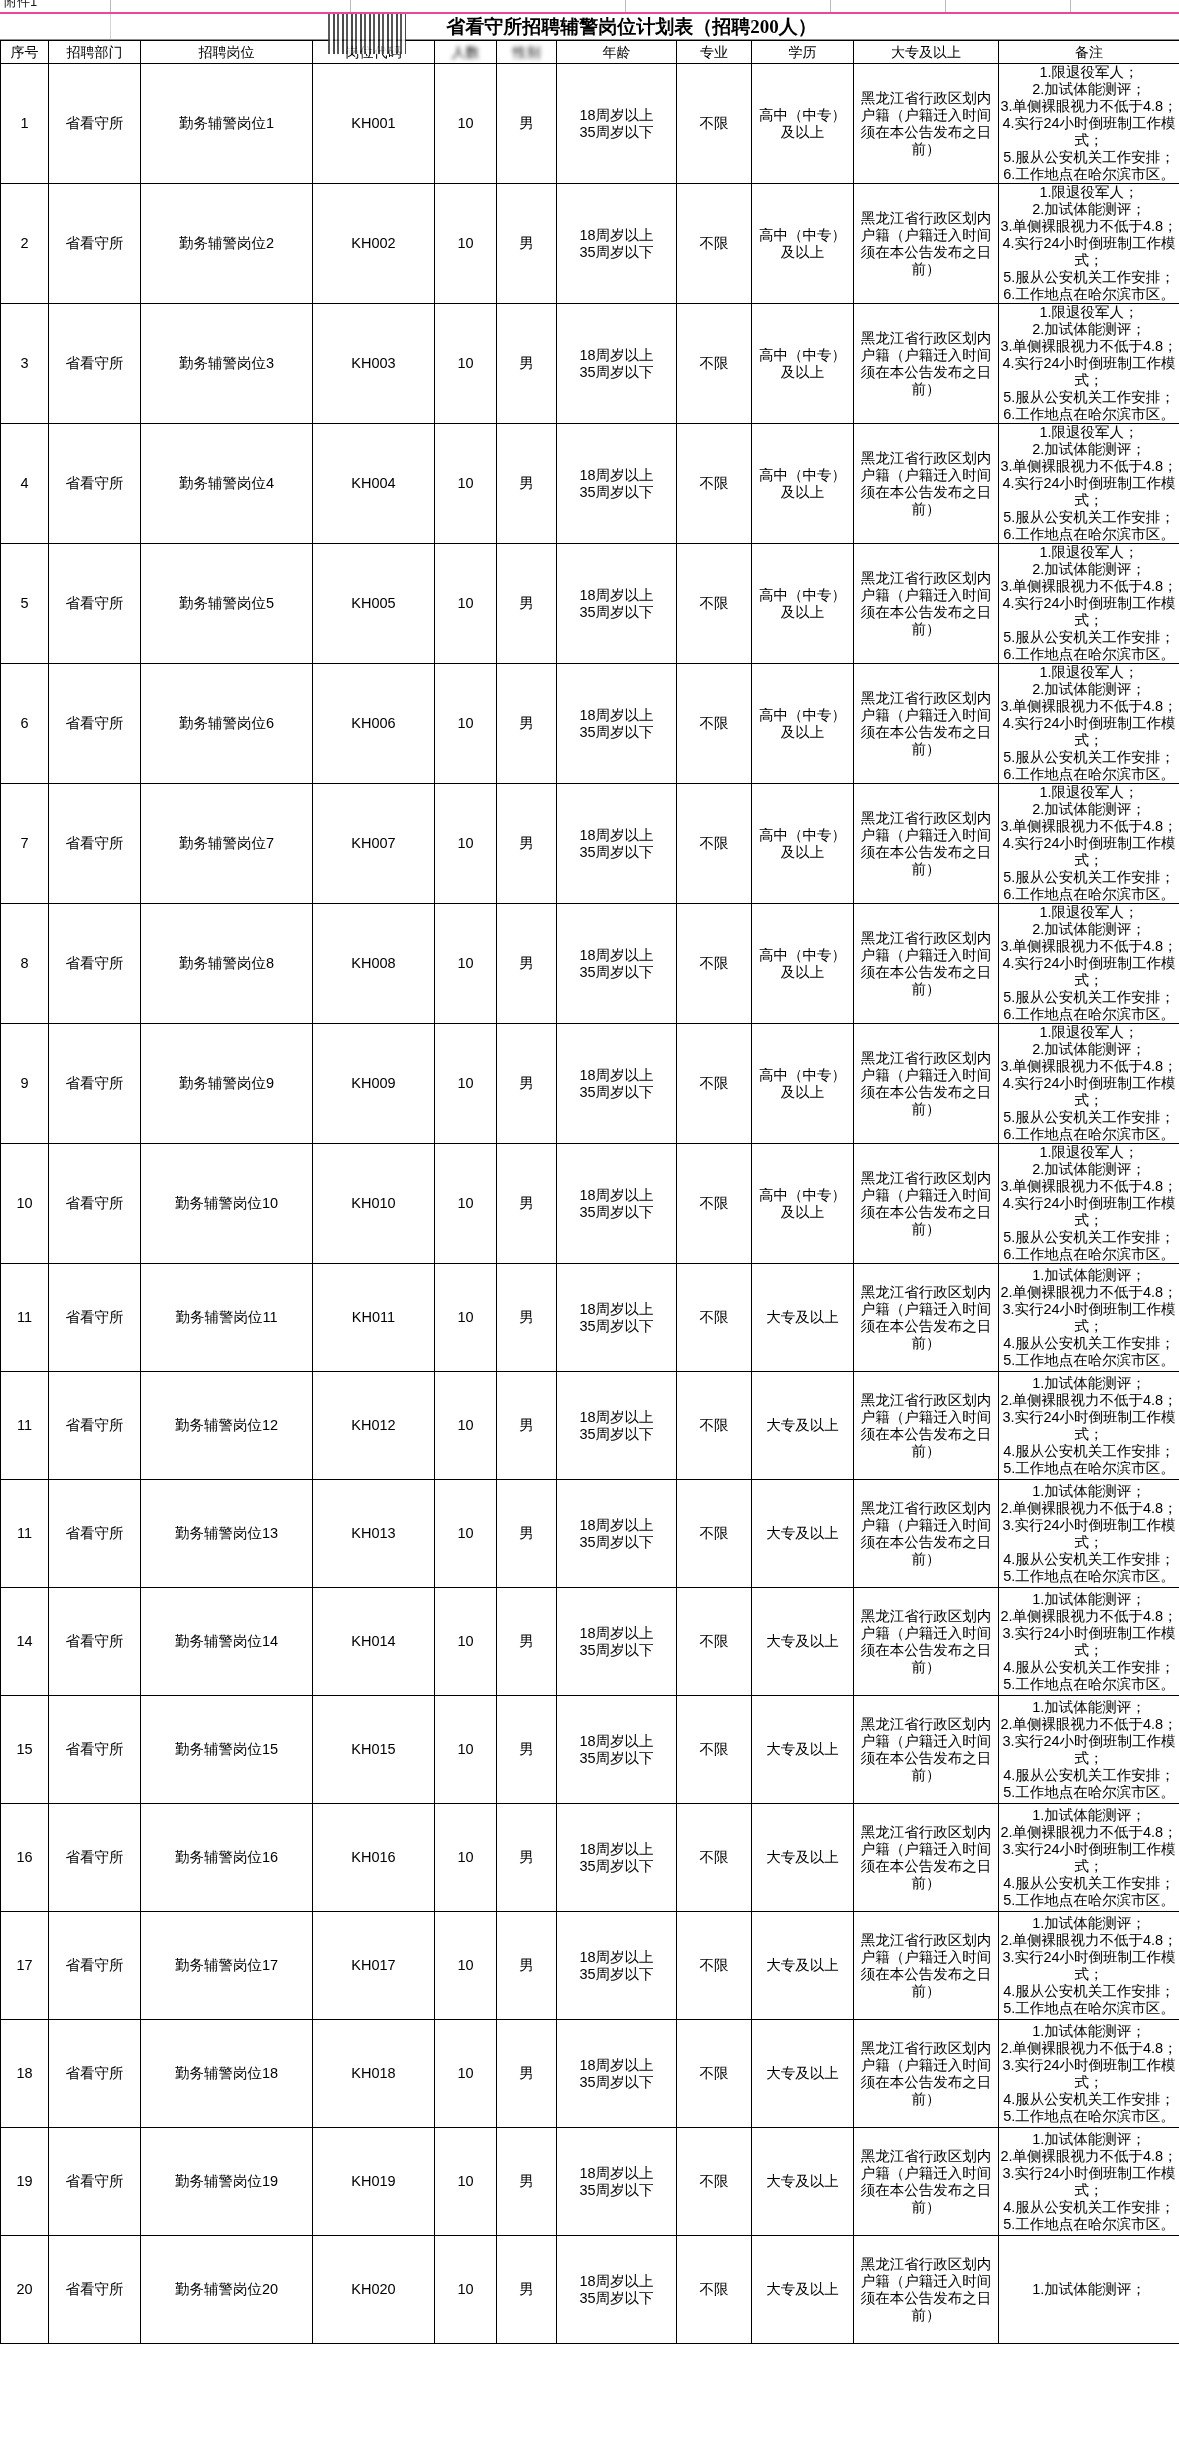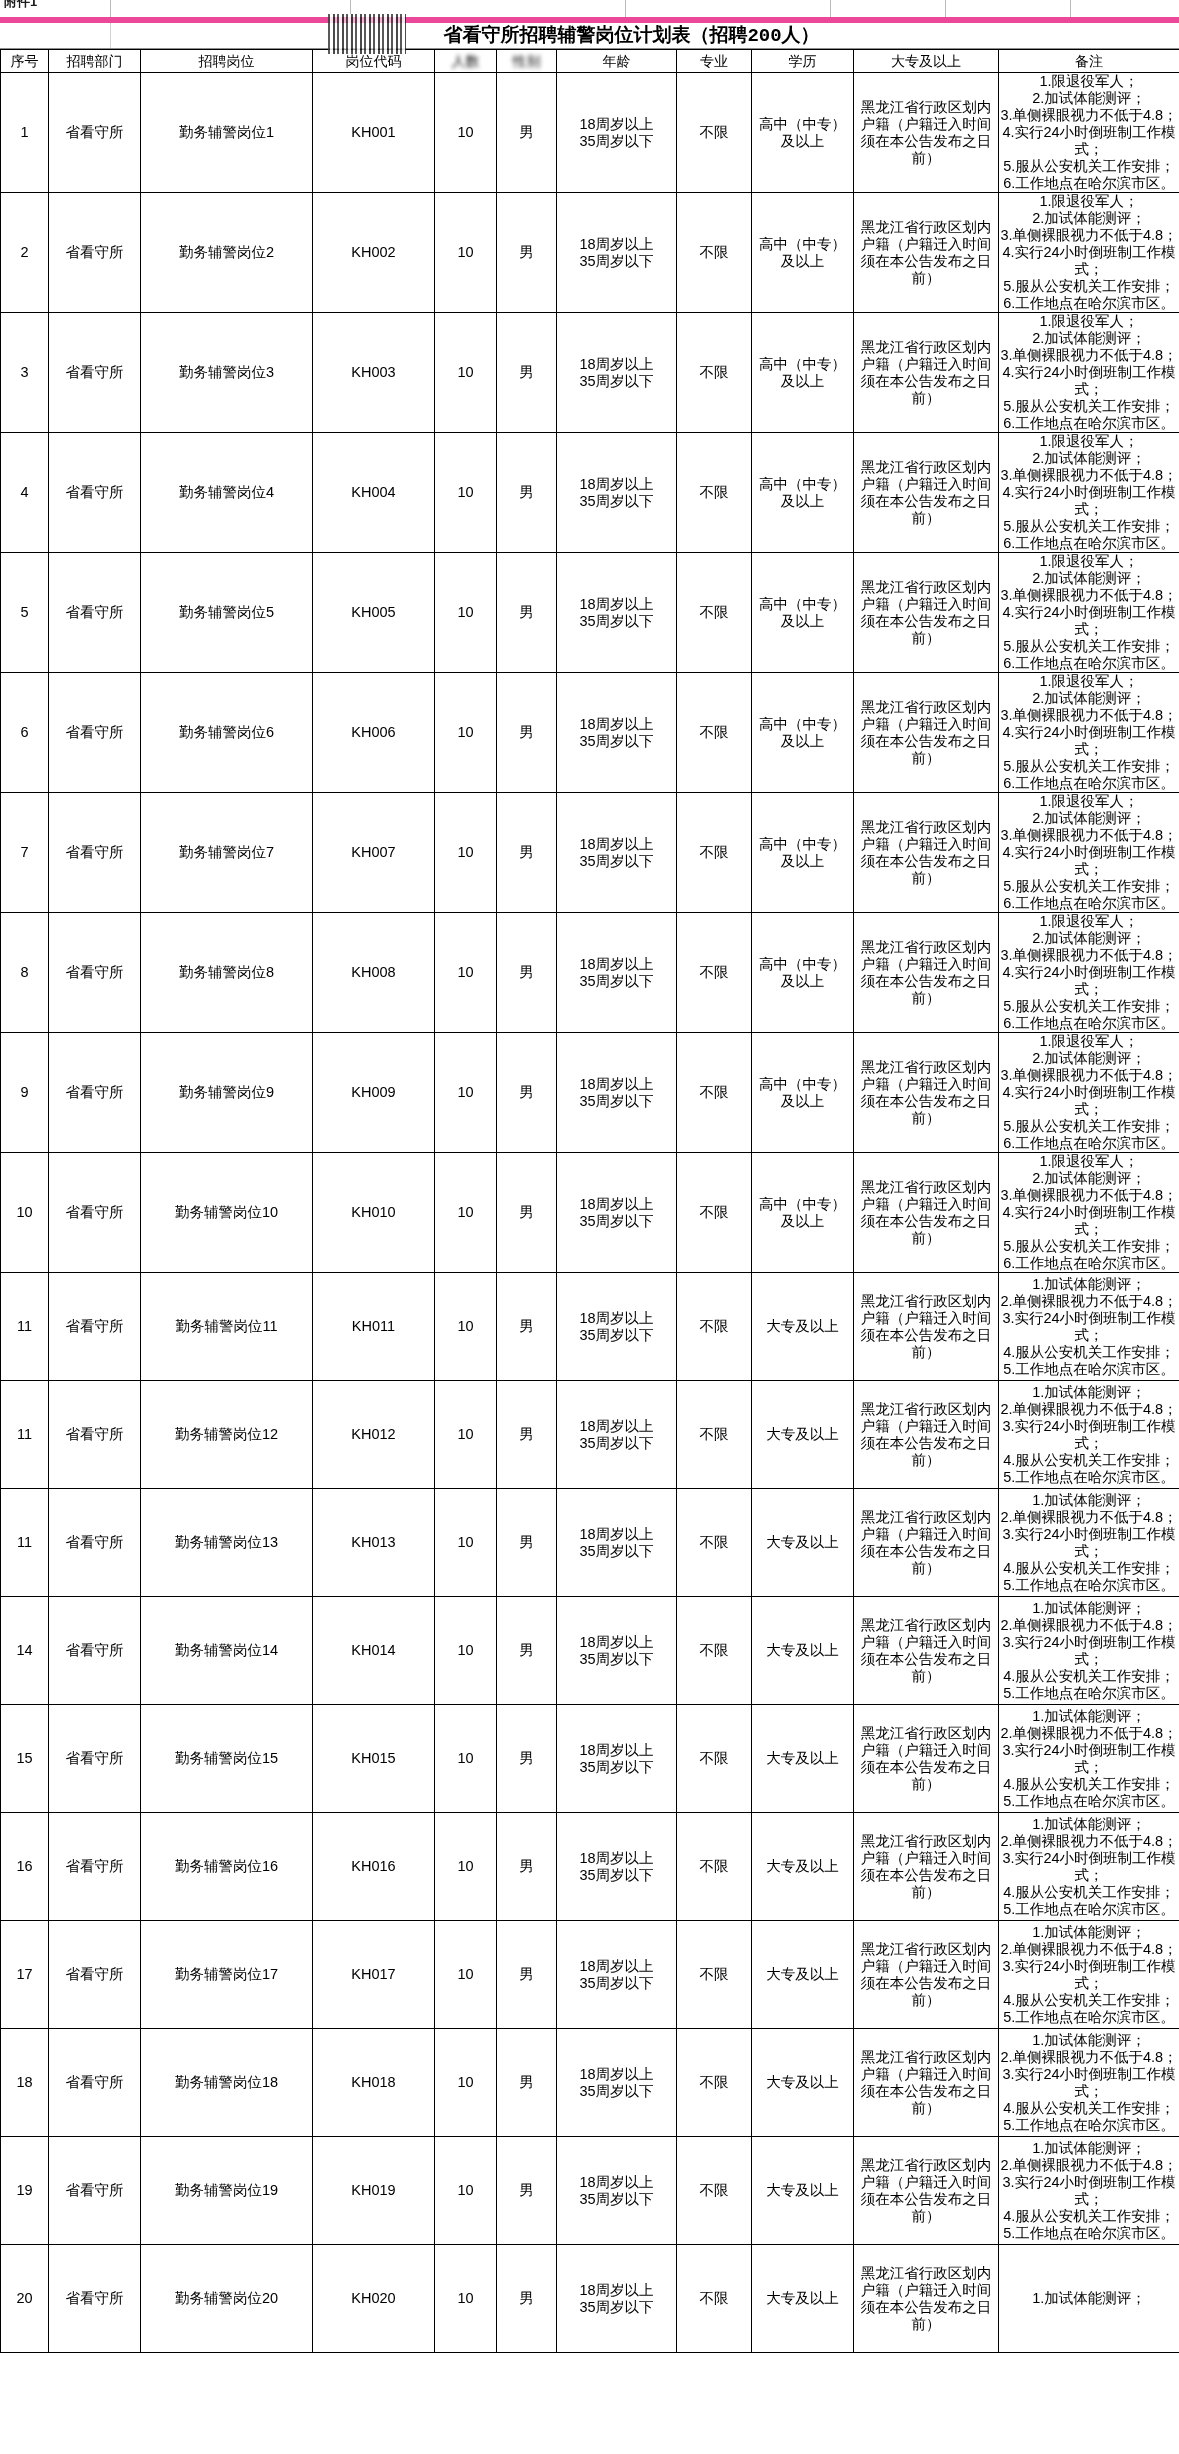--- a/index.html
+++ b/index.html
@@ -10,25 +10,24 @@
   body {
     width: 1179px;
     font-family: "Liberation Serif", "DejaVu Serif", serif;
     color: #000000;
     -webkit-font-smoothing: none;
   }
 
   
   .prefix-strip {
     width: 1179px;
-    height: 23px;
+    height: 14px;
     position: relative;
     overflow: hidden;
-    border-bottom: 6px solid #ec4899;
-    font-weight: bold;
+    border-bottom: 2px solid #ec4899;
   }
   .prefix-strip .pfx-text {
     position: absolute;
     left: 4px; top: -7px;
     font-size: 13px;
     font-family: "Liberation Sans", sans-serif;
     color: #1a1a1a;
     white-space: nowrap;
   }
   .prefix-strip .pfx-line {
@@ -48,21 +47,21 @@
   .title-band .tb-line {
     position: absolute;
     top: 0; bottom: 0;
     width: 1px;
     background: #d2d2d2;
   }
   .doc-title {
     position: absolute;
     left: 12px; right: 0; top: 2px;
     text-align: center;
-    font-family: Liberation Mono, monospace;
+    font-family: Liberation Serif, serif;
     font-weight: bold;
     font-size: 19px;
     letter-spacing: 0px;
     line-height: 22px;
     white-space: nowrap;
     padding-left: 72px;
   }
   
   .smear {
     position: absolute;

